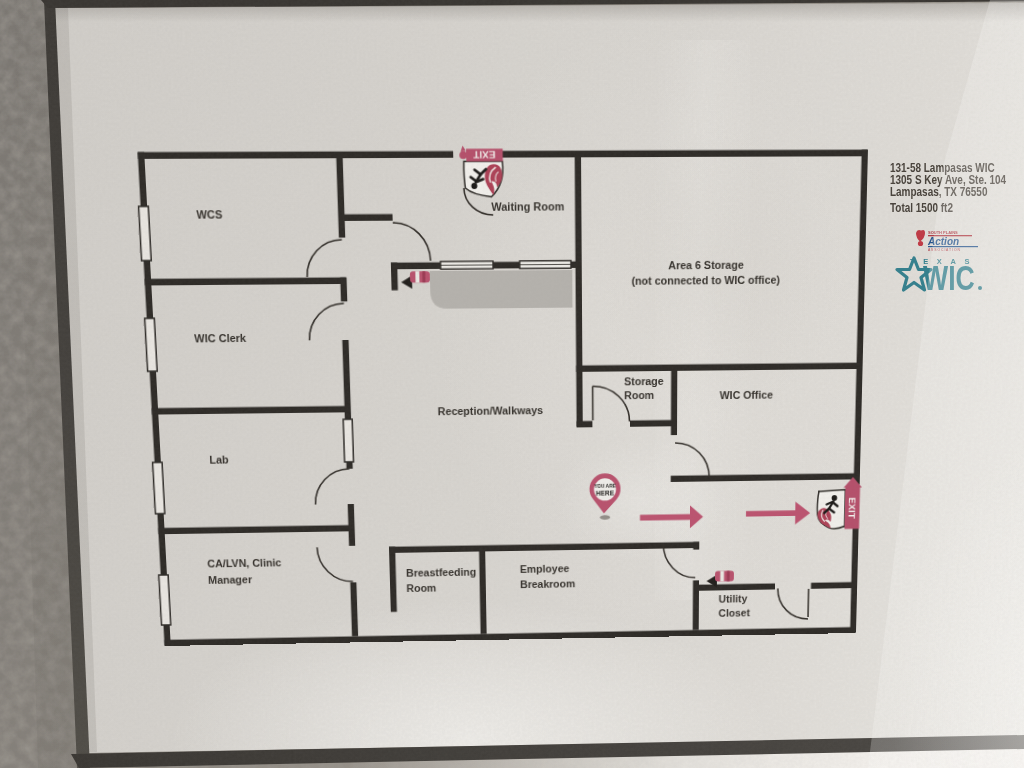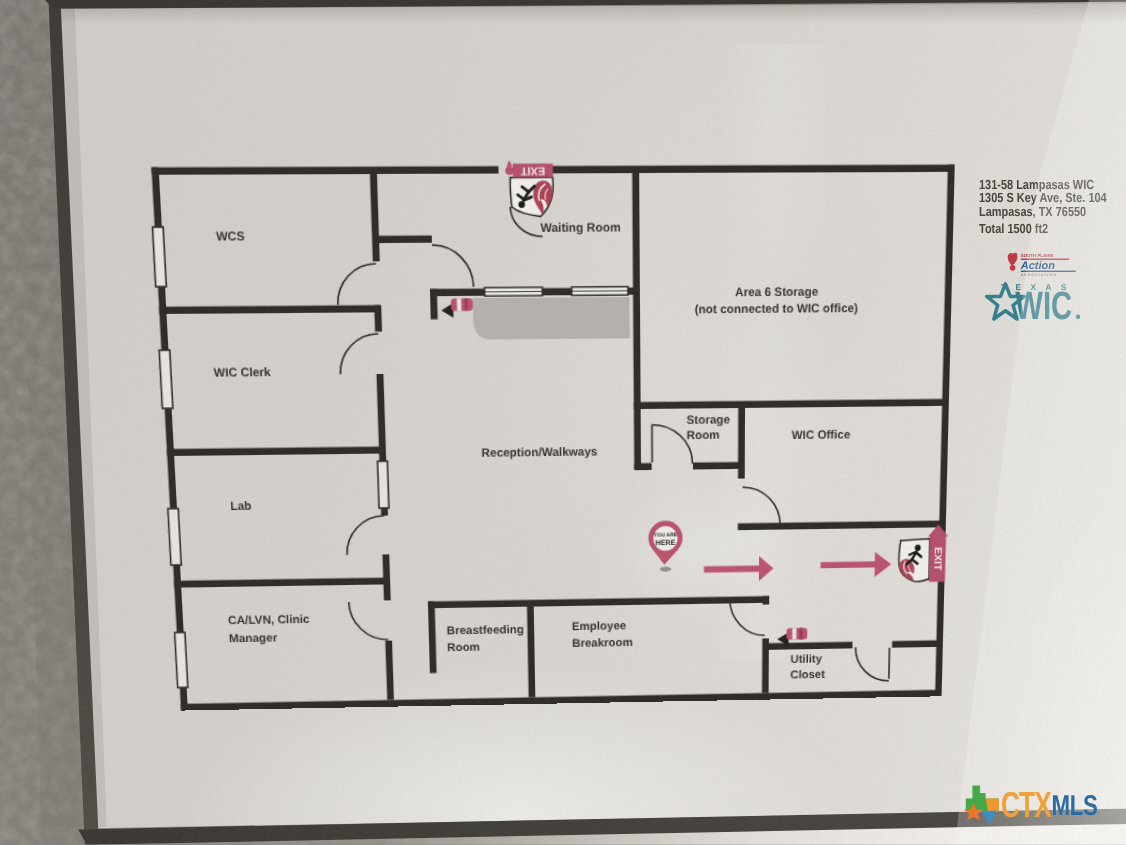--- a/index.html
+++ b/index.html
@@ -322,30 +322,14 @@
   background:radial-gradient(ellipse 230px 380px at 1058px 715px, rgba(252,251,249,.40), rgba(252,251,249,0) 72%);"></div>
 
 <svg class="abs" style="left:0;top:0;pointer-events:none" width="1024" height="768">
   <filter id="grain" x="0" y="0" width="100%" height="100%">
     <feTurbulence type="fractalNoise" baseFrequency="0.35" numOctaves="2" seed="11"></feTurbulence>
     <feColorMatrix type="matrix" values="0 0 0 0 0.3 0 0 0 0 0.29 0 0 0 0 0.27 0.8 0 0 0 -0.15"></feColorMatrix>
   </filter>
   <rect width="1024" height="768" filter="url(#grain)" opacity="0.10"></rect>
 </svg>
 
-<div class="abs" style="left:874px;top:709px;width:140px;height:44px;">
-<svg width="140" height="44" viewBox="0 0 140 44">
-  <g>
-    <path d="M 10,5 L 17,5 L 17,12 L 22,12 L 22,17 L 34,17 L 34,28 L 25,33 L 20,28 L 4,28 L 4,17 L 10,17 Z" fill="#45a948"></path>
-    <path d="M 22,17 L 34,17 L 34,28 L 25,33 Z" fill="#f2962e"></path>
-    <path d="M 18,28 L 32,28 L 26,40 L 21,33 Z" fill="#3b8fc4"></path>
-    <path d="M 8,27 L 11,21 L 14,27 L 20,27 L 15,31 L 17,37 L 11,33.5 L 5,37 L 7,31 L 2,27 Z" fill="#e8762d"></path>
-  </g>
-  <g transform="translate(36,33.5) scale(0.72,1)">
-    <text x="0" y="0" font-family="Liberation Sans, sans-serif" font-weight="bold" font-size="33px" fill="#efa23c" letter-spacing="-1">CTX</text>
-  </g>
-  <g transform="translate(82,31.5) scale(0.78,1)">
-    <text x="0" y="0" font-family="Liberation Sans, sans-serif" font-weight="bold" font-size="26px" fill="#2b6ca5" letter-spacing="-0.5">MLS</text>
-  </g>
-</svg>
-</div>
 
 </div>
 
 </body></html>

